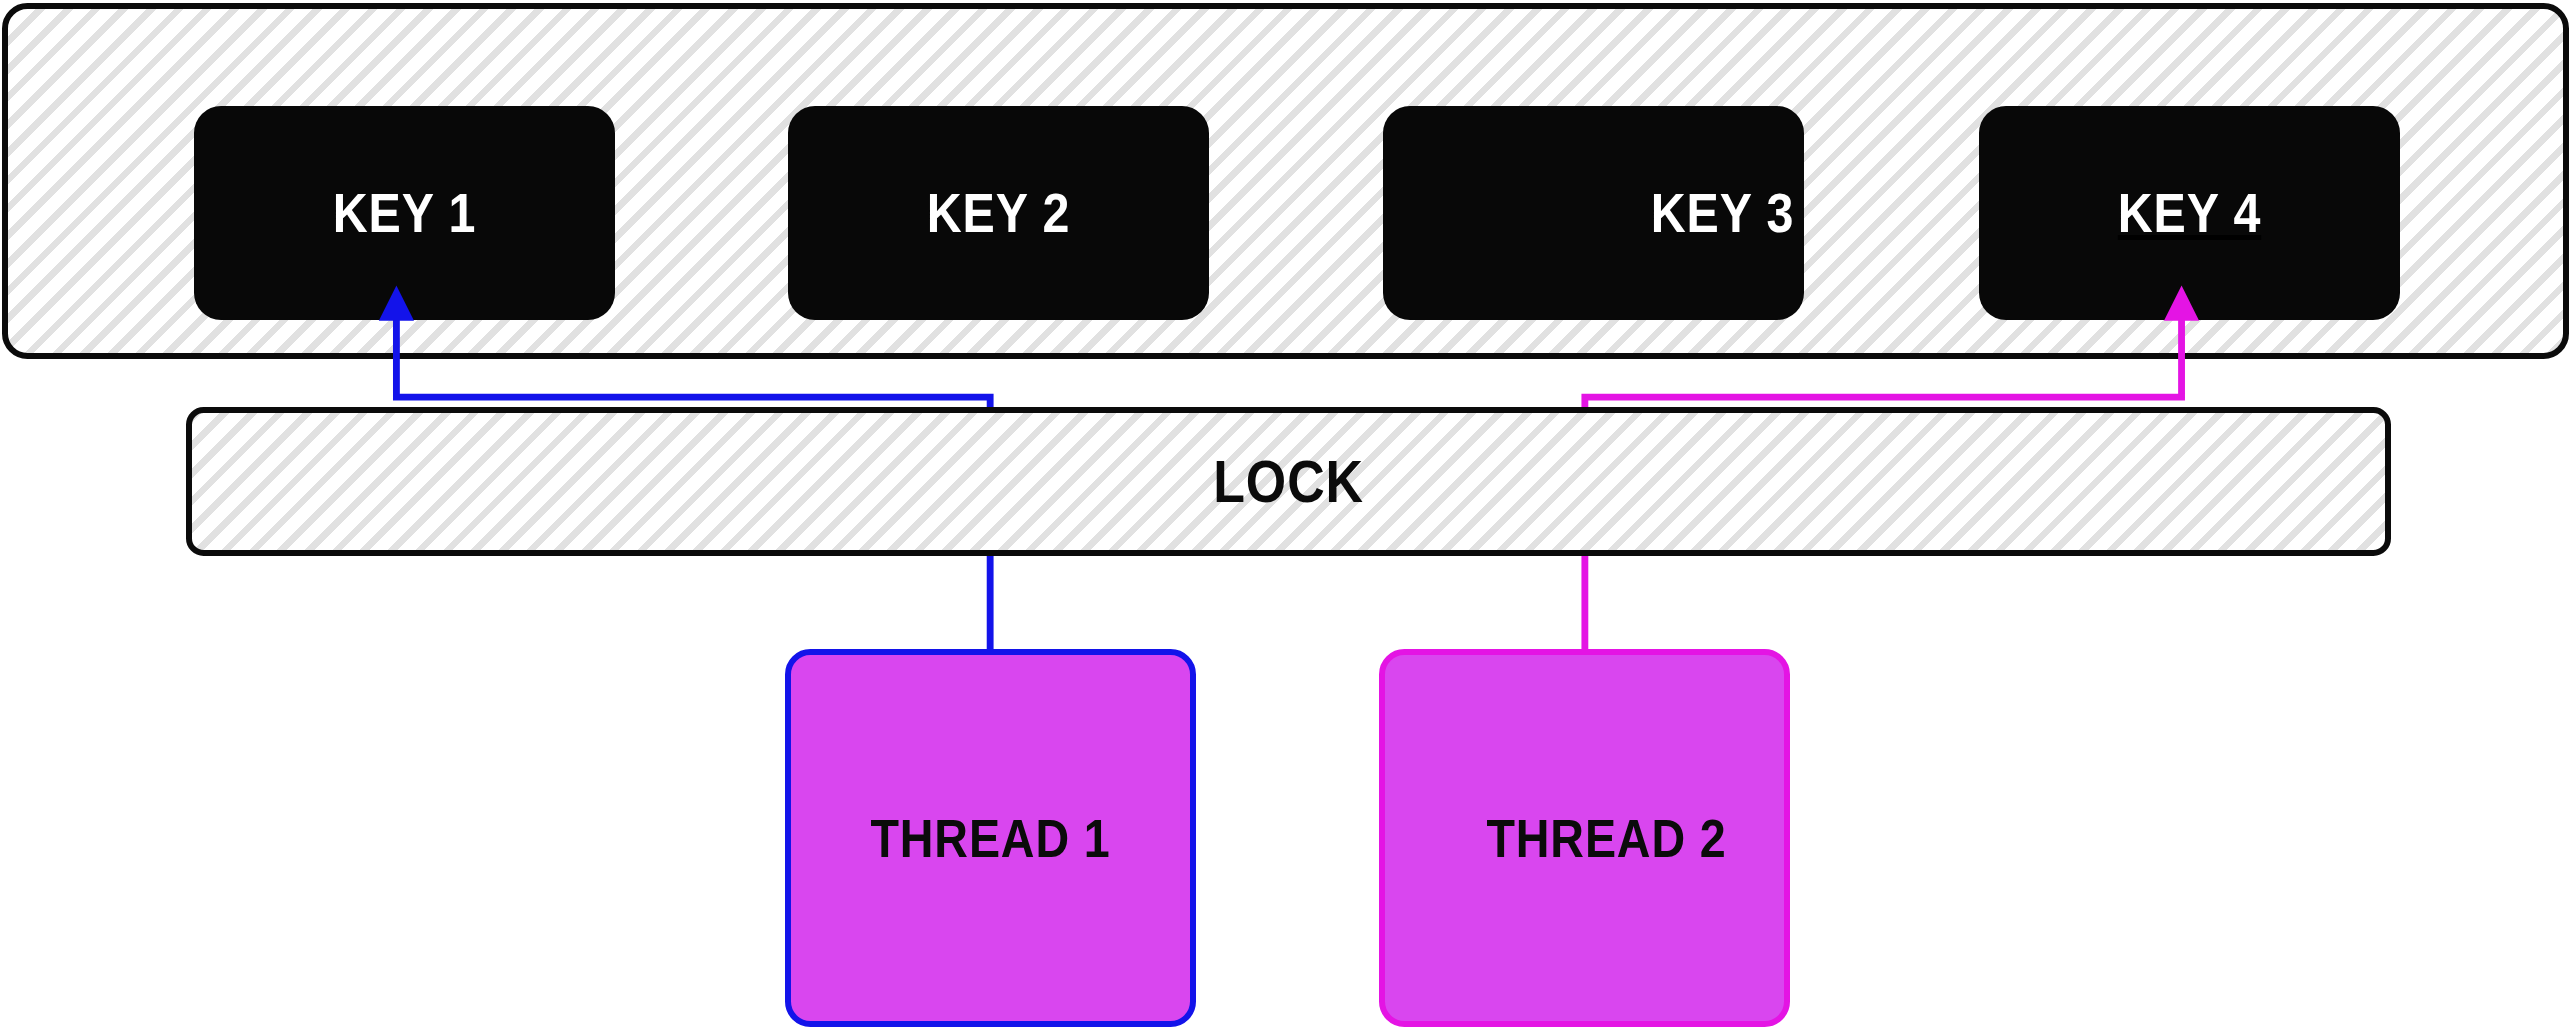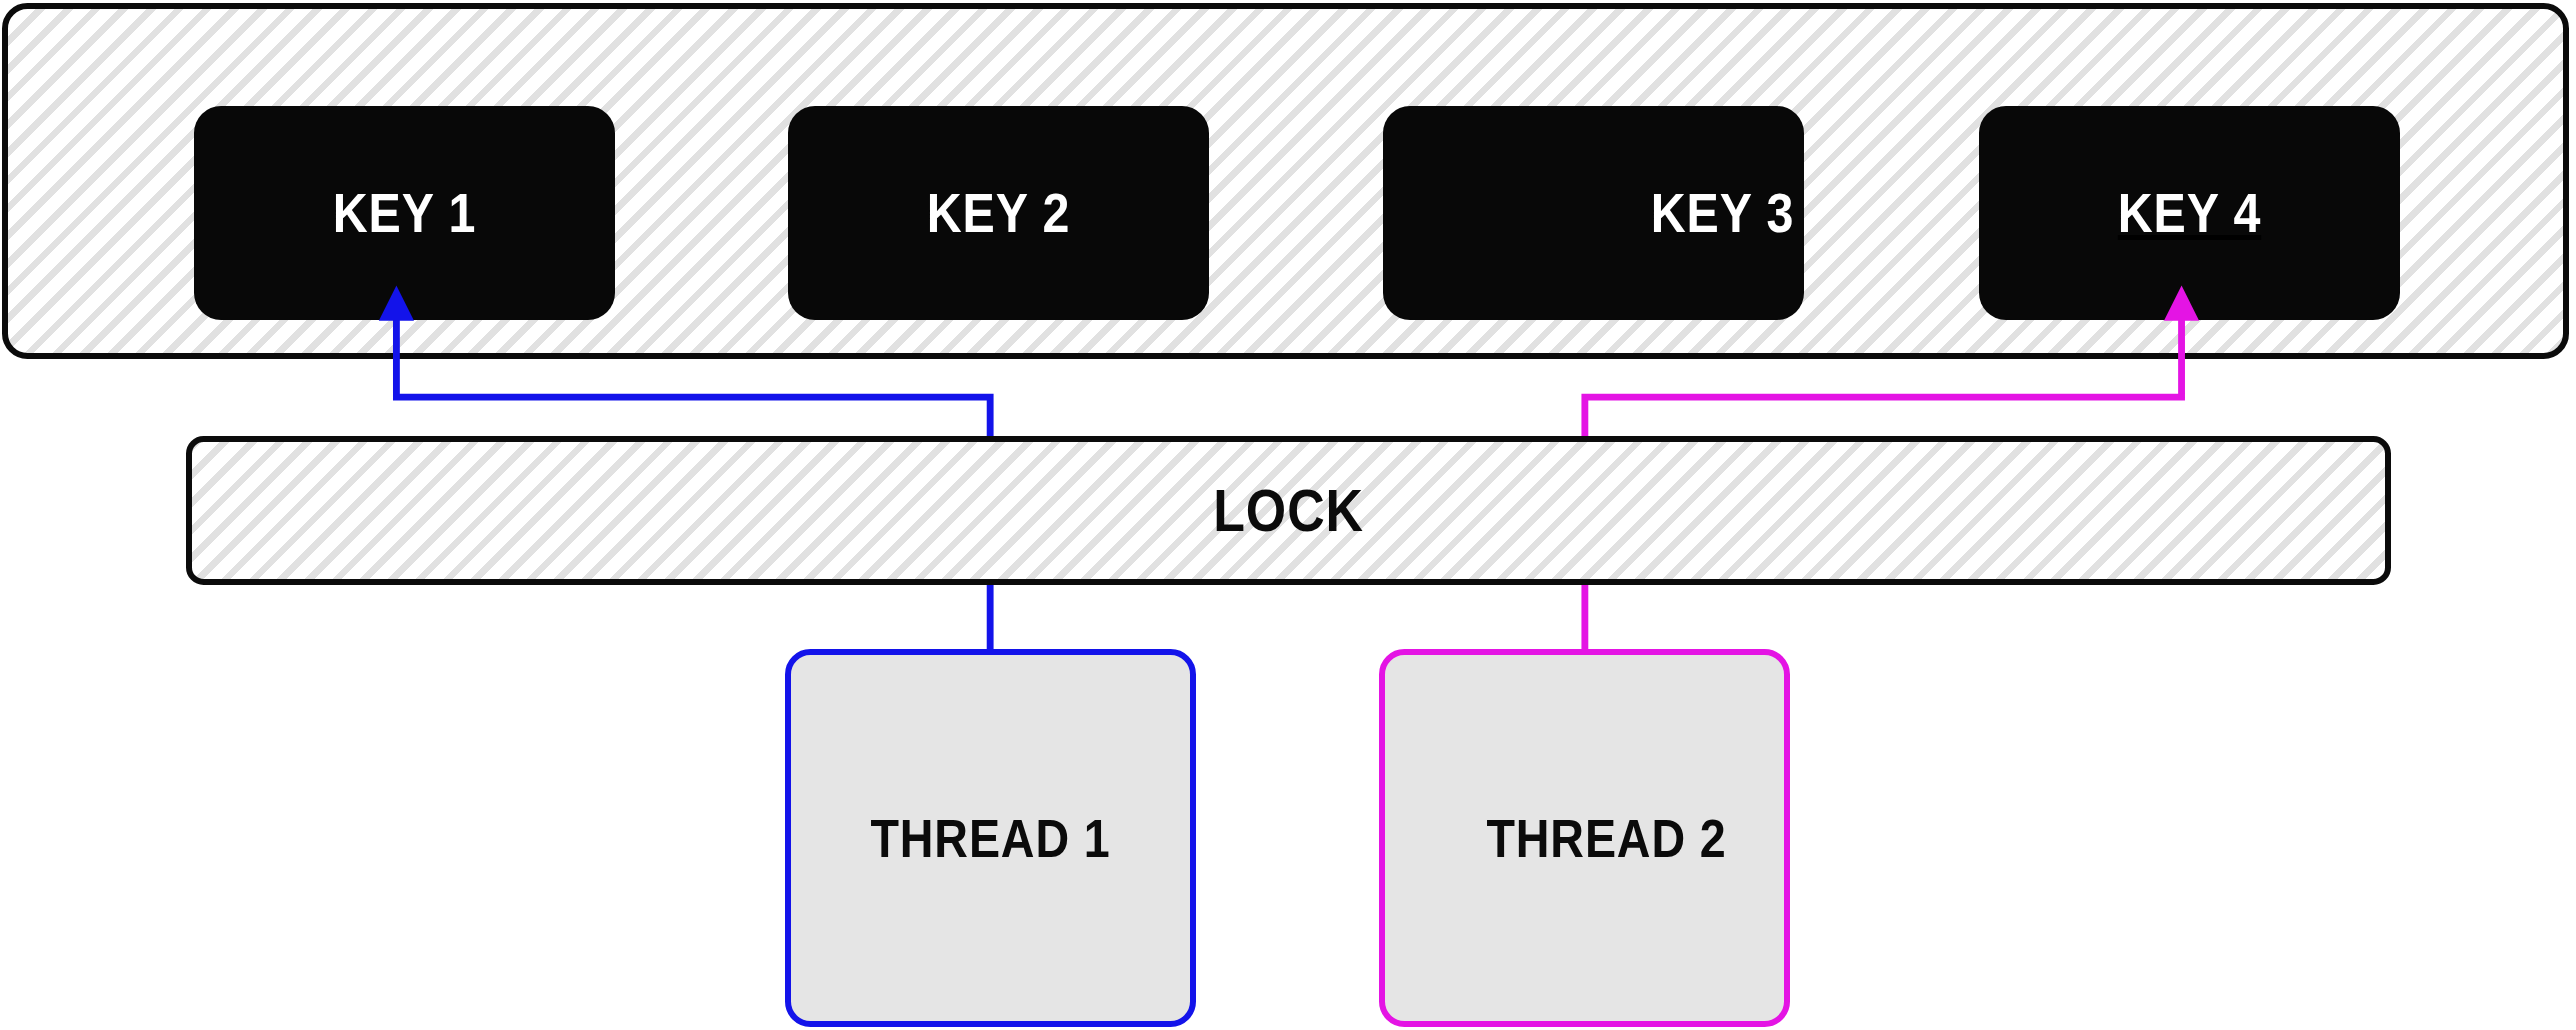--- a/index.html
+++ b/index.html
@@ -67,21 +67,21 @@
     left: 0;
     top: 0;
     width: 2576px;
     height: 1030px;
     z-index: 2;
     pointer-events: none;
   }
   .lock-bar {
     position: absolute;
     left: 186px;
-    top: 436px;
+    top: 407px;
     width: 2205px;
     height: 149px;
     box-sizing: border-box;
     border: 6.8px solid var(--ink, #0b0b0b);
     border-radius: 17.6px;
     display: flex;
     align-items: center;
     justify-content: center;
     z-index: 3;
   }
@@ -93,21 +93,21 @@
     display: inline-block;
     transform: scaleX(0.88);
     white-space: nowrap;
   }
   .thread-box {
     position: absolute;
     top: 649px;
     width: 411px;
     height: 378px;
     box-sizing: border-box;
-    background: #e5e5e5;
+    background: #d946ef;
     border-radius: 25.4px;
     display: flex;
     align-items: center;
     justify-content: center;
     z-index: 4;
   }
   .thread-box.t1 {
     left: 785px;
     border: 6.8px solid var(--thread1, #1313ea);
   }

